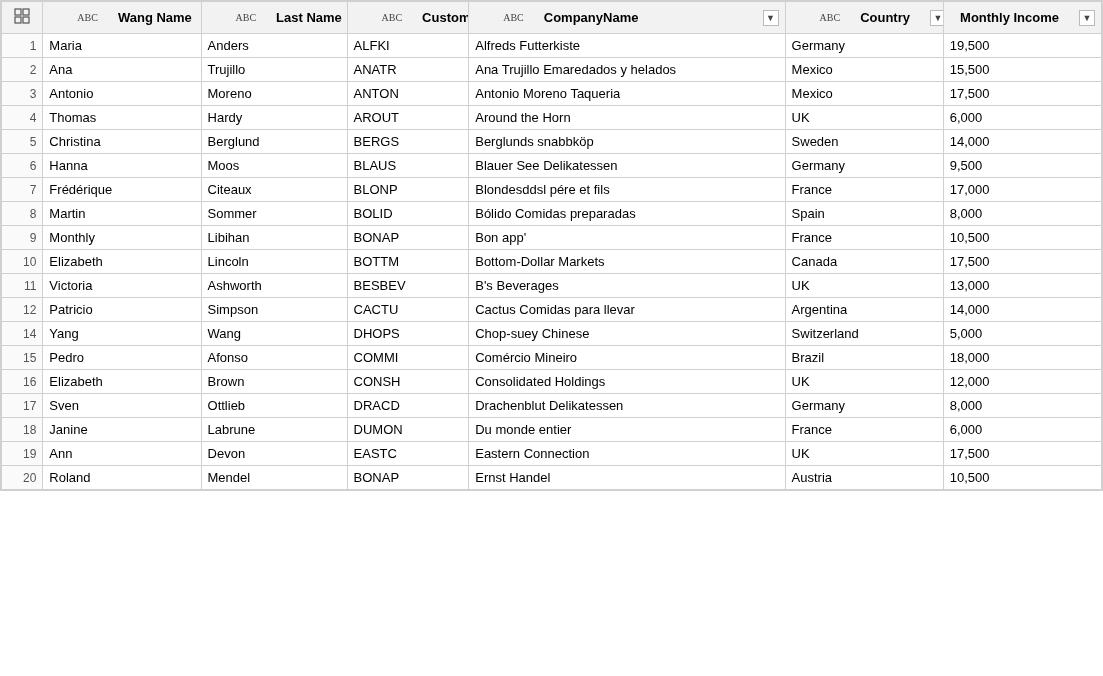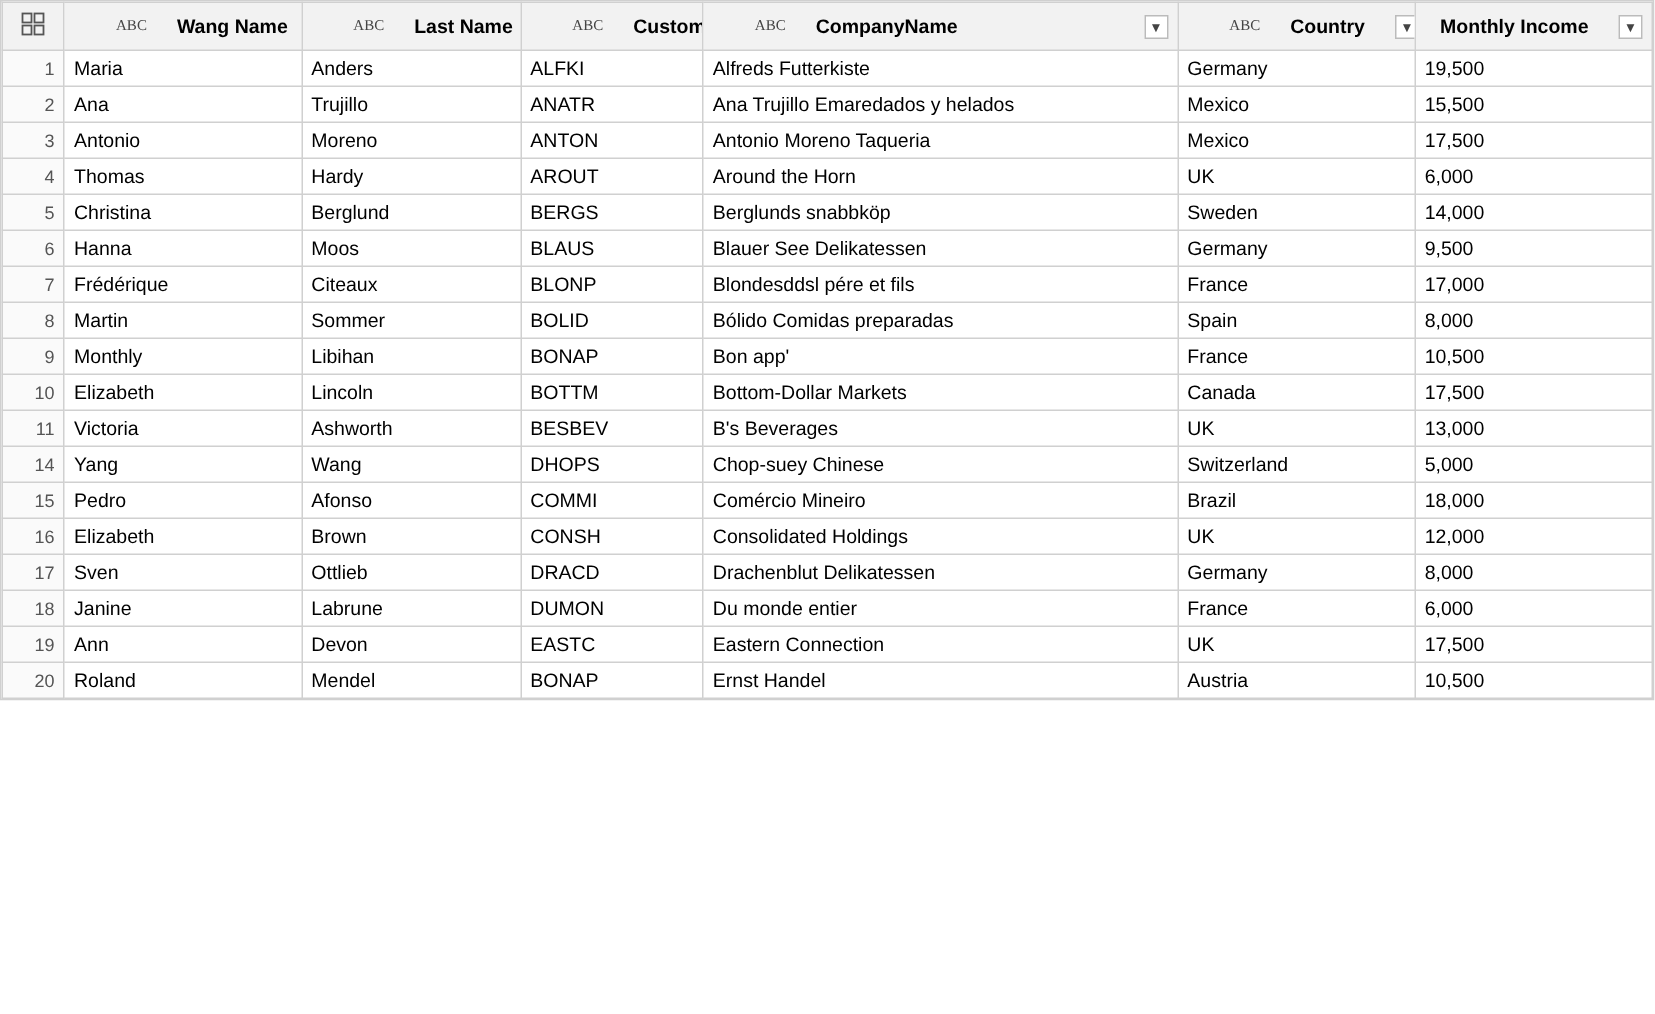--- a/index.html
+++ b/index.html
@@ -291,20 +291,29 @@
         <tr>
           <td class="num-cell">11</td>
           <td>Victoria</td>
           <td>Ashworth</td>
           <td>BESBEV</td>
           <td>B's Beverages</td>
           <td>UK</td>
           <td class="income-cell">13,000</td>
         </tr>
         <tr>
+          <td class="num-cell">12</td>
+          <td>Patricio</td>
+          <td>Simpson</td>
+          <td>CACTU</td>
+          <td>Cactus Comidas para llevar</td>
+          <td>Argentina</td>
+          <td class="income-cell">14,000</td>
+        </tr>
+        <tr>
           <td class="num-cell">14</td>
           <td>Yang</td>
           <td>Wang</td>
           <td>DHOPS</td>
           <td>Chop-suey Chinese</td>
           <td>Switzerland</td>
           <td class="income-cell">5,000</td>
         </tr>
         <tr>
           <td class="num-cell">15</td>

